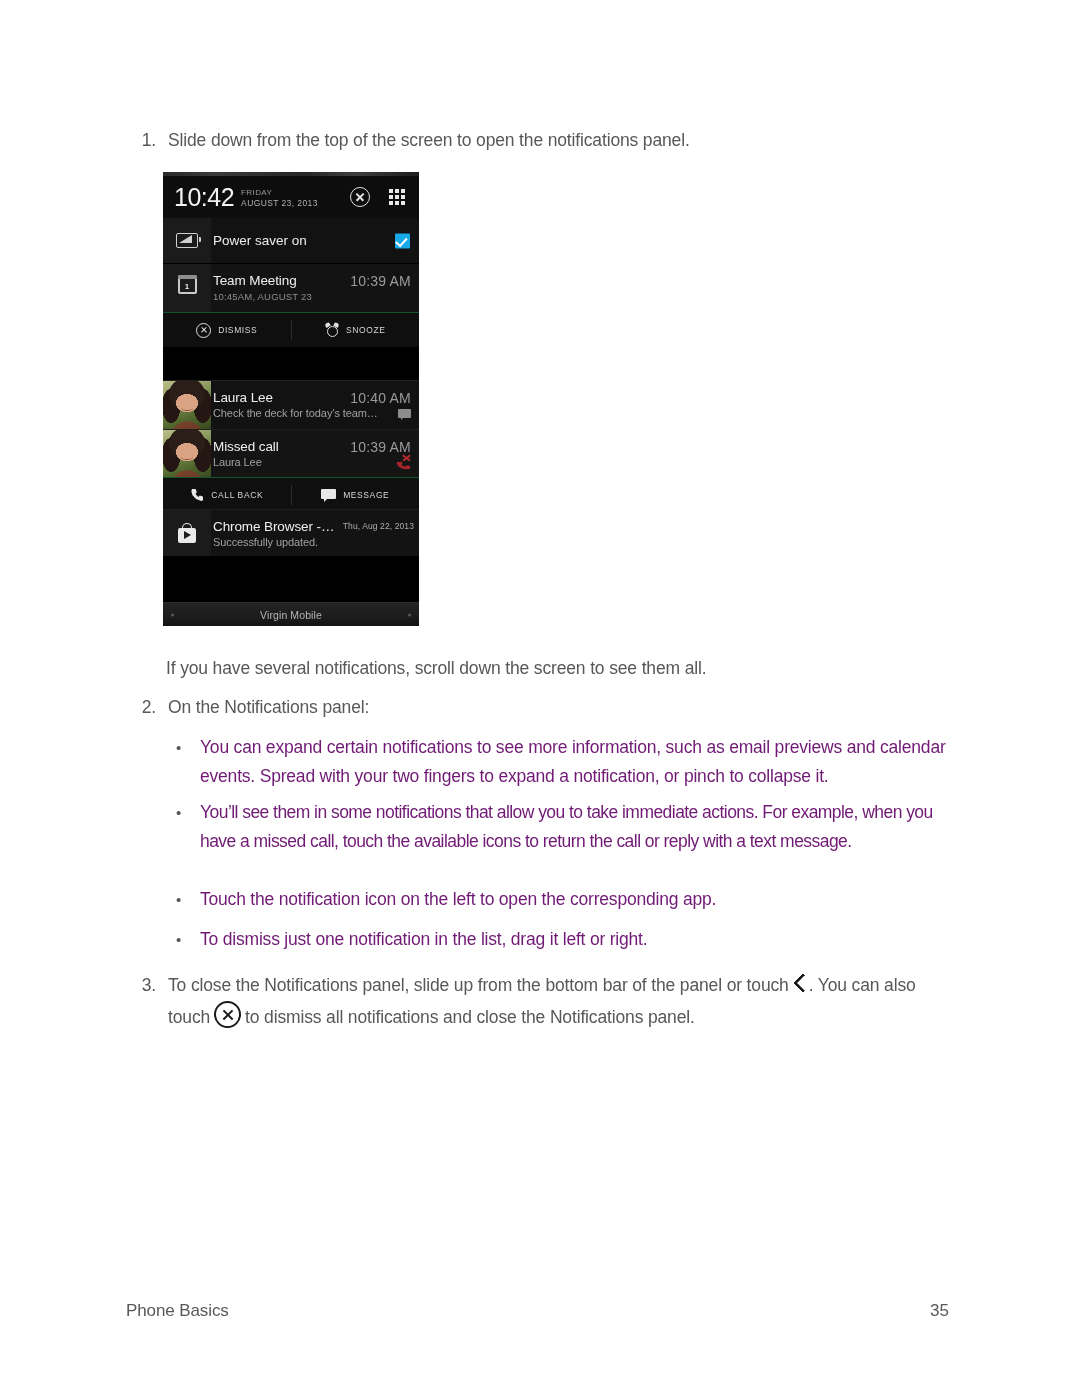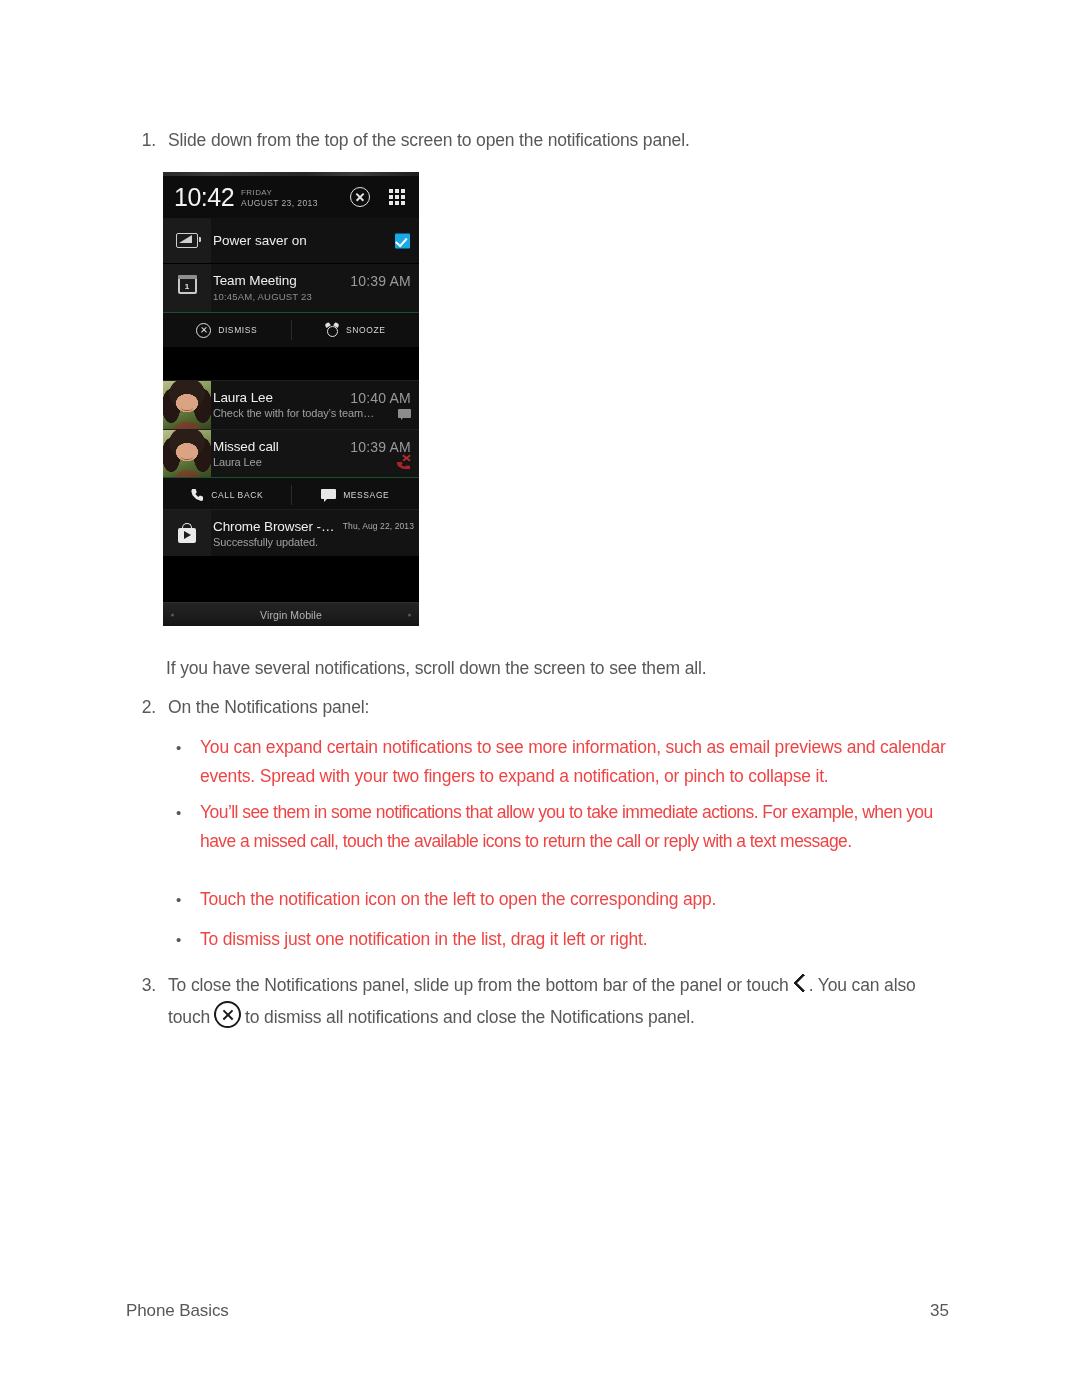--- a/index.html
+++ b/index.html
@@ -49,21 +49,21 @@
     line-height: 27px;
     color: #58585a;
     letter-spacing: -0.15px;
   }
 
   .bullet {
     position: absolute;
     display: flex;
     font-size: 17.5px;
     line-height: 29px;
-    color: #ef4444;
+    color: #701a75;
     letter-spacing: -0.2px;
   }
   .bullet .dot {
     flex: 0 0 24px;
     width: 24px;
     font-size: 15px;
     line-height: 29px;
     color: #58585a;
   }
   .bullet .dot::before {
@@ -645,21 +645,21 @@
             <i></i>
           </span>
         <span>SNOOZE</span>
       </div>
     </div>
 
     <div class="notif" id="row-laura">
       <div class="avatar"></div>
       <div class="n-body">
         <div class="n-title">Laura Lee</div>
-        <div class="n-sub-lg">Check the with for today’s team…</div>
+        <div class="n-sub-lg">Check the deck for today’s team…</div>
         <div class="n-time">10:40 AM</div>
         <div class="ic-bubble-small">
             <i></i>
           </div>
       </div>
     </div>
 
     <div class="notif" id="row-missed">
       <div class="avatar"></div>
       <div class="n-body">

